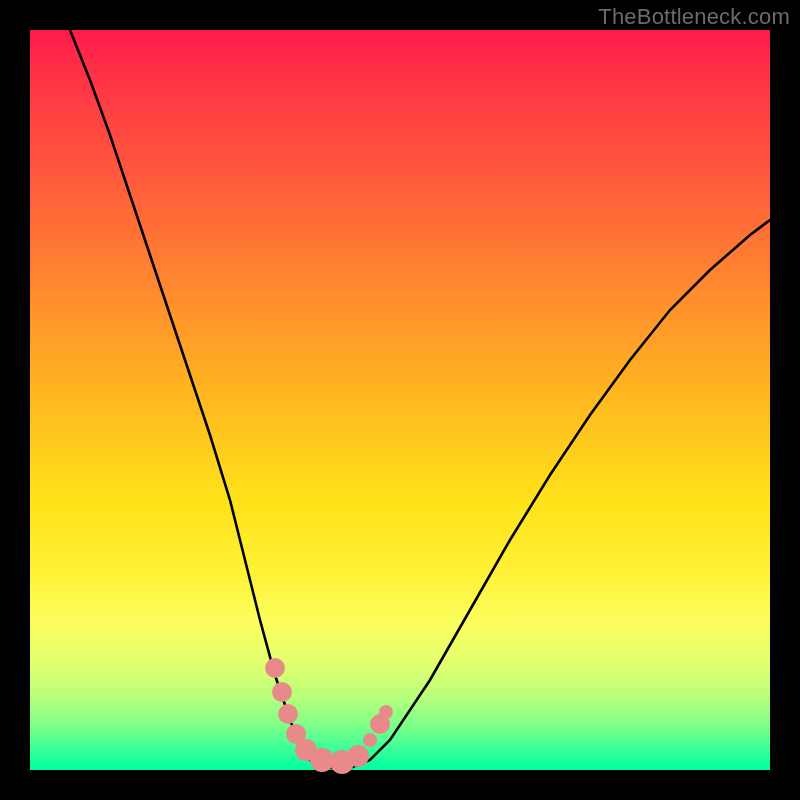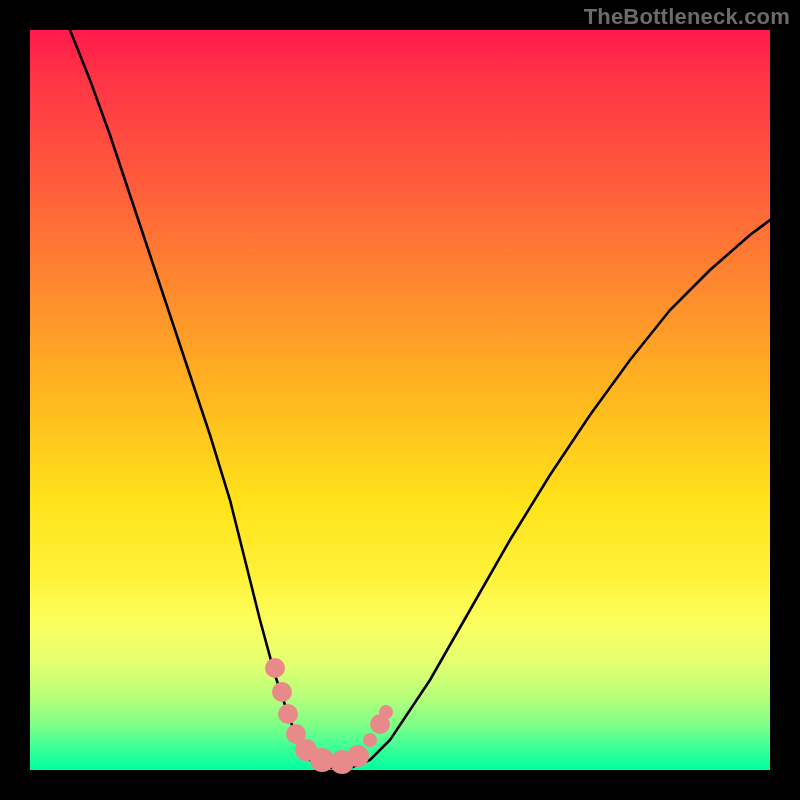--- a/index.html
+++ b/index.html
@@ -42,21 +42,21 @@
       #3dff97 97%,
       #00ffa1 100%
     );
   }
   .watermark {
     position: absolute;
     top: 4px;
     right: 10px;
     color: #6b6b6b;
     font-size: 22px;
-    font-weight: 700;
+    font-weight: 400;
     letter-spacing: 0.2px;
     user-select: none;
   }
   svg.curve {
     position: absolute;
     top: 0;
     left: 0;
     width: 740px;
     height: 740px;
     overflow: visible;

